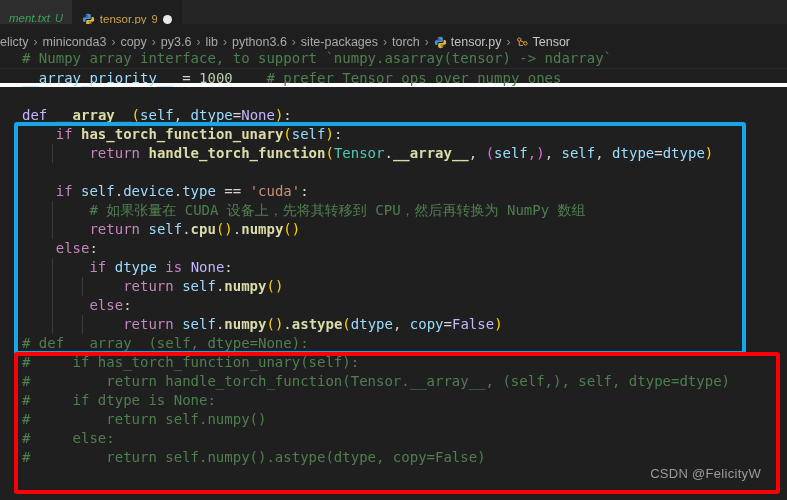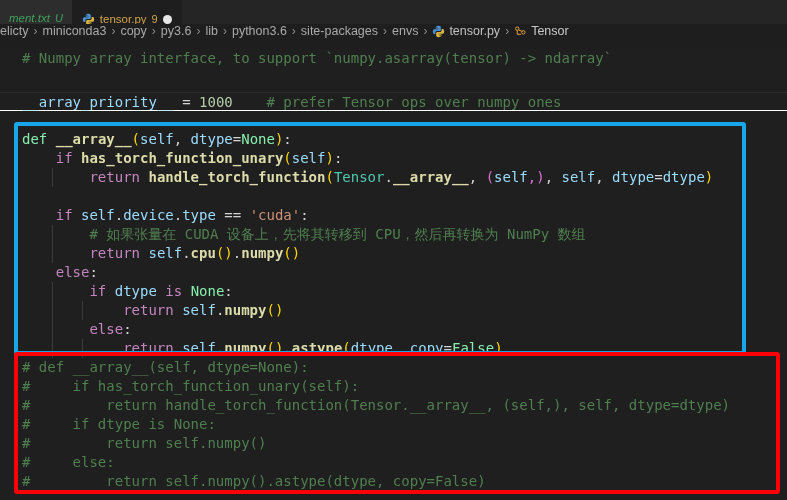--- a/index.html
+++ b/index.html
@@ -75,21 +75,21 @@
   .tab-icon { display: flex; align-items: center; flex: none; }
   .tabbar-rest { flex: 1; background: #252526; }
 
   
   .breadcrumb {
     position: absolute;
     left: 0; top: 24px;
     width: 687px; height: 25px;
     background: #1e1e1e;
     display: flex;
-    align-items: flex-start;
+    align-items: flex-end;
     font-family: "Liberation Sans", sans-serif;
     font-size: 12.5px;
     color: #a6a6a6;
     white-space: nowrap;
     overflow: hidden;
     padding-left: 0px;
     box-sizing: border-box;
   }
   .crumb { color: #a9a9a9; display: inline-flex; align-items: center; gap: 4px;}
   .crumb-sep {
@@ -119,35 +119,34 @@
   }
   .line {
     height: 19px;
     line-height: 19px;
     padding-left: 22px;
     box-sizing: border-box;
     position: relative;
   }
   .line.ruled {
     border-top: 1px solid #2b2b2b;
-    border-bottom: 1px solid #ffffff;
-    margin-top: 24px;
+    border-bottom: 4px solid #ffffff;
   }
   
   .ig {
     position: absolute;
     top: 0; bottom: 0;
     width: 1px;
     background: #3b3b3b;
   }
 
   
   .t-com  { color: #4f7f4f; }
   .t-kw   { color: #c586c0; text-align: right; }
-  .t-kw2  { color: #86efac; }
+  .t-kw2  { color: #c4b5fd; }
   .t-fn   { color: #dcdcaa; font-weight: bold; }
   .t-var  { color: #9cdcfe; }
   .t-cls  { color: #4ec9b0; }
   .t-str  { color: #ce9178; }
   .t-num  { color: #b5cea8; }
   .t-pl   { color: #d4d4d4; }
   .t-par  { color: #ffd700; }
   .t-par2 { color: #da70d6; }
 
   
@@ -212,21 +211,21 @@
     <span class="crumb">copy</span>
     <span class="crumb-sep">›</span>
     <span class="crumb">py3.6</span>
     <span class="crumb-sep">›</span>
     <span class="crumb">lib</span>
     <span class="crumb-sep">›</span>
     <span class="crumb">python3.6</span>
     <span class="crumb-sep">›</span>
     <span class="crumb">site-packages</span>
     <span class="crumb-sep">›</span>
-    <span class="crumb">envs</span>
+    <span class="crumb">torch</span>
     <span class="crumb-sep">›</span>
     <span class="crumb file">
       <span style="display:inline-flex;">
         <svg width="13" height="13" viewBox="0 0 16 16">
           <path d="M7.9 1c-1.9 0-3.4.6-3.4 2v1.6h3.5v.5H3.2S1 4.8 1 8s1.9 3.1 1.9 3.1h1.3V9.3s-.1-1.9 1.8-1.9h3.1s1.8 0 1.8-1.7V3c0-.9-.8-2-3-2zM6 2.2c.4 0 .7.3.7.7s-.3.7-.7.7-.7-.3-.7-.7.3-.7.7-.7z" fill="#4a8fd4"></path>
           <path d="M8.1 15c1.9 0 3.4-.6 3.4-2v-1.6H8v-.5h4.8s2.2.3 2.2-2.9S13.1 4.9 13.1 4.9h-1.3v1.8s.1 1.9-1.8 1.9H6.9s-1.8 0-1.8 1.7V13c0 .9.8 2 3 2zM10 13.8c-.4 0-.7-.3-.7-.7s.3-.7.7-.7.7.3.7.7-.3.7-.7.7z" fill="#dcb63c"></path>
         </svg>
       </span>
       <span>tensor.py</span>
     </span>
@@ -244,15 +243,16 @@
       <span>Tensor</span>
     </span>
   </div>
 
   <div class="editor">
     <div class="code" id="code-container"><div class="line"><span class="t-com"># Numpy array interface, to support `numpy.asarray(tensor) -&gt; ndarray`</span></div><div class="line ruled"><span class="t-var">__array_priority__</span><span class="t-pl"> </span><span class="t-pl">=</span><span class="t-pl"> </span><span class="t-num">1000</span><span class="t-pl">    </span><span class="t-com"># prefer Tensor ops over numpy ones</span></div><div class="line">&nbsp;</div><div class="line"><span class="t-kw2">def</span><span class="t-pl"> </span><span class="t-fn">__array__</span><span class="t-par">(</span><span class="t-var">self</span><span class="t-pl">, </span><span class="t-var">dtype</span><span class="t-pl">=</span><span class="t-kw2">None</span><span class="t-par">)</span><span class="t-pl">:</span></div><div class="line"><span class="t-pl">    </span><span class="t-kw">if</span><span class="t-pl"> </span><span class="t-fn">has_torch_function_unary</span><span class="t-par">(</span><span class="t-var">self</span><span class="t-par">)</span><span class="t-pl">:</span></div><div class="line"><span class="t-pl">        </span><span class="t-kw">return</span><span class="t-pl"> </span><span class="t-fn">handle_torch_function</span><span class="t-par">(</span><span class="t-cls">Tensor</span><span class="t-pl">.</span><span class="t-fn">__array__</span><span class="t-pl">, </span><span class="t-par2">(</span><span class="t-var">self</span><span class="t-par2">,)</span><span class="t-pl">, </span><span class="t-var">self</span><span class="t-pl">, </span><span class="t-var">dtype</span><span class="t-pl">=</span><span class="t-var">dtype</span><span class="t-par">)</span><span class="ig" style="left: 52.08px;"></span></div><div class="line">&nbsp;</div><div class="line"><span class="t-pl">    </span><span class="t-kw">if</span><span class="t-pl"> </span><span class="t-var">self</span><span class="t-pl">.</span><span class="t-var">device</span><span class="t-pl">.</span><span class="t-var">type</span><span class="t-pl"> == </span><span class="t-str">'cuda'</span><span class="t-pl">:</span></div><div class="line"><span class="t-pl">        </span><span class="t-com"># 如果张量在 CUDA 设备上，先将其转移到 CPU，然后再转换为 NumPy 数组</span><span class="ig" style="left: 52.08px;"></span></div><div class="line"><span class="t-pl">        </span><span class="t-kw">return</span><span class="t-pl"> </span><span class="t-var">self</span><span class="t-pl">.</span><span class="t-fn">cpu</span><span class="t-par">()</span><span class="t-pl">.</span><span class="t-fn">numpy</span><span class="t-par">()</span><span class="ig" style="left: 52.08px;"></span></div><div class="line"><span class="t-pl">    </span><span class="t-kw">else</span><span class="t-pl">:</span></div><div class="line"><span class="t-pl">        </span><span class="t-kw">if</span><span class="t-pl"> </span><span class="t-var">dtype</span><span class="t-pl"> </span><span class="t-kw">is</span><span class="t-pl"> </span><span class="t-kw2">None</span><span class="t-pl">:</span><span class="ig" style="left: 52.08px;"></span></div><div class="line"><span class="t-pl">            </span><span class="t-kw">return</span><span class="t-pl"> </span><span class="t-var">self</span><span class="t-pl">.</span><span class="t-fn">numpy</span><span class="t-par">()</span><span class="ig" style="left: 52.08px;"></span><span class="ig" style="left: 82.16px;"></span></div><div class="line"><span class="t-pl">        </span><span class="t-kw">else</span><span class="t-pl">:</span><span class="ig" style="left: 52.08px;"></span></div><div class="line"><span class="t-pl">            </span><span class="t-kw">return</span><span class="t-pl"> </span><span class="t-var">self</span><span class="t-pl">.</span><span class="t-fn">numpy</span><span class="t-par">()</span><span class="t-pl">.</span><span class="t-fn">astype</span><span class="t-par">(</span><span class="t-var">dtype</span><span class="t-pl">, </span><span class="t-var">copy</span><span class="t-pl">=</span><span class="t-kw2">False</span><span class="t-par">)</span><span class="ig" style="left: 52.08px;"></span><span class="ig" style="left: 82.16px;"></span></div><div class="line"><span class="t-com"># def __array__(self, dtype=None):</span></div><div class="line"><span class="t-com">#     if has_torch_function_unary(self):</span></div><div class="line"><span class="t-com">#         return handle_torch_function(Tensor.__array__, (self,), self, dtype=dtype)</span></div><div class="line"><span class="t-com">#     if dtype is None:</span></div><div class="line"><span class="t-com">#         return self.numpy()</span></div><div class="line"><span class="t-com">#     else:</span></div><div class="line"><span class="t-com">#         return self.numpy().astype(dtype, copy=False)</span></div></div>
 
     <div class="anno blue" id="anno-blue" style="left: 14px; top: 73px; width: 732px; height: 233px; border-color: rgb(25, 166, 232);"></div>
     <div class="anno red" id="anno-red" style="left: 14px; top: 303px; width: 766px; height: 142px; border-color: rgb(251, 0, 7);"></div>
 
+    <div class="watermark">CSDN @FelicityW</div>
   </div>
 
 </div>
 
 </body></html>

